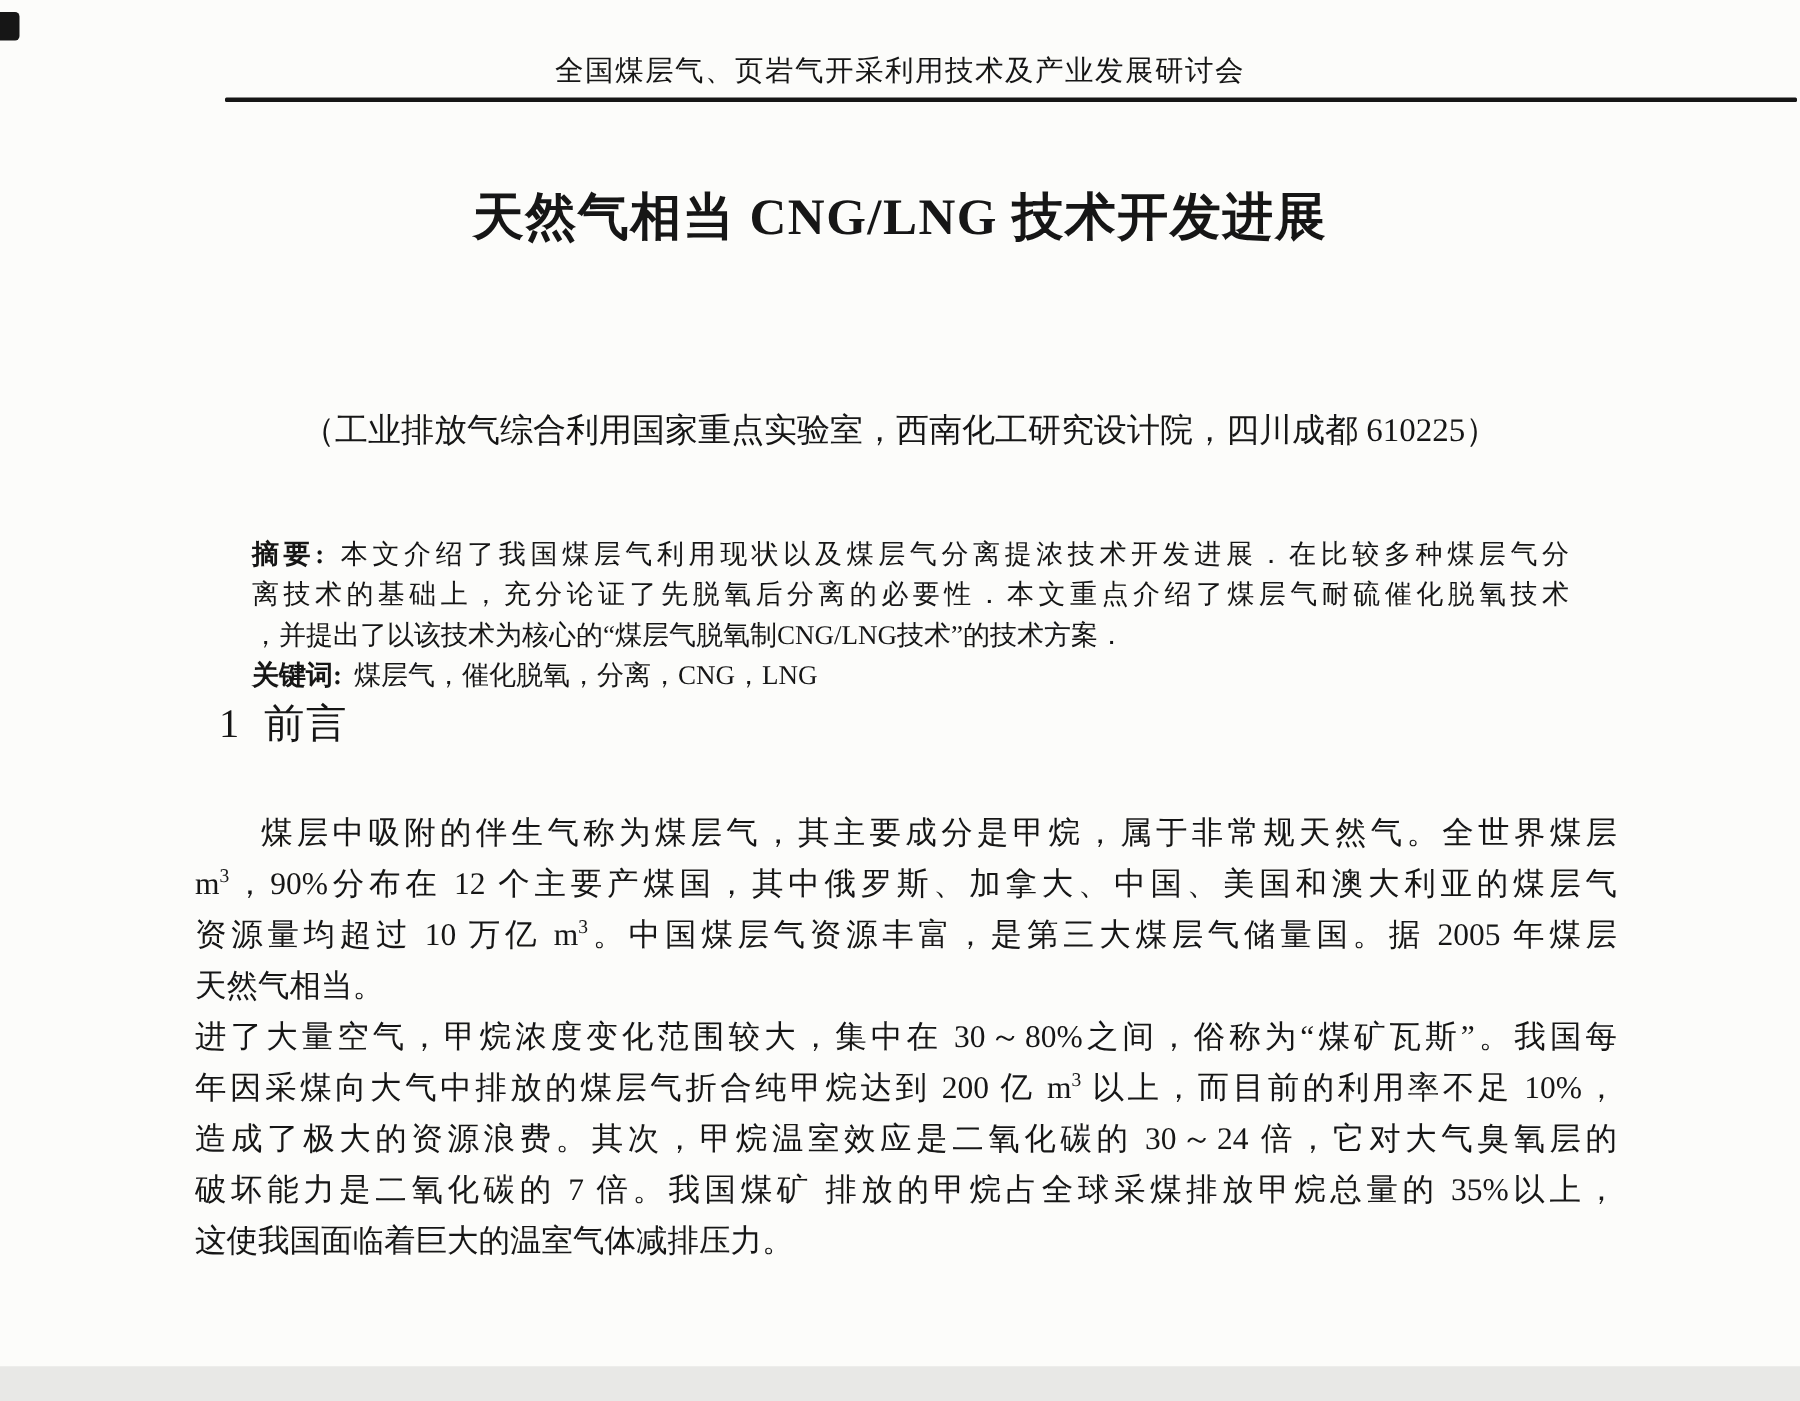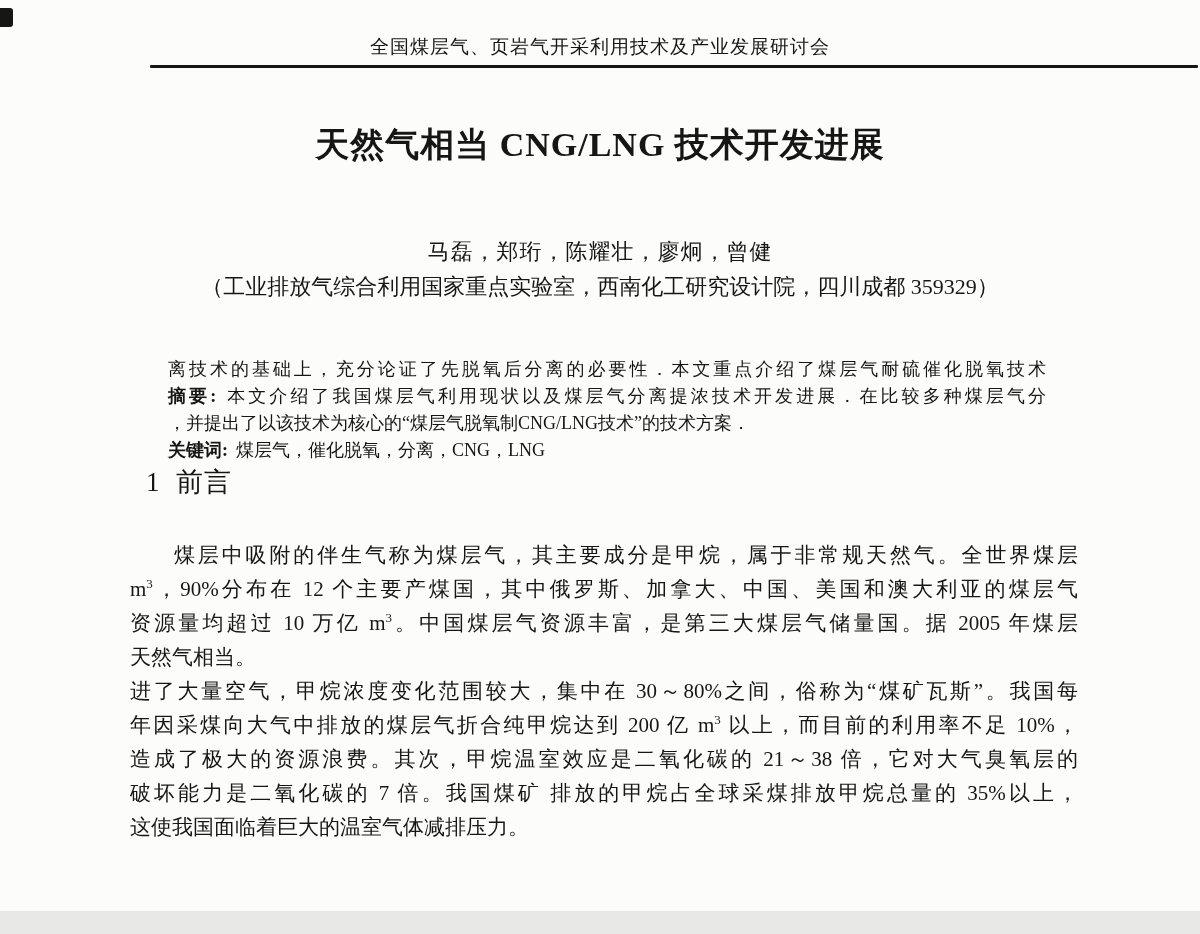--- a/index.html
+++ b/index.html
@@ -48,45 +48,44 @@
 
 <div class="page">
 
   <div class="ink-blob"></div>
 
   <div class="centered header-text">全国煤层气、页岩气开采利用技术及产业发展研讨会</div>
   <div class="header-rule"></div>
 
   <h1 class="centered title">天然气相当 CNG/LNG 技术开发进展</h1>
 
-  <div class="centered authors">马磊，郑珩，陈耀壮，廖炯，曾健</div>
-  <div class="centered affiliation">（工业排放气综合利用国家重点实验室，西南化工研究设计院，四川成都 359329）</div>
+  <div class="centered affiliation">（工业排放气综合利用国家重点实验室，西南化工研究设计院，四川成都 610225）</div>
 
   <div class="abstract">
-    <div class="just">离技术的基础上，充分论证了先脱氧后分离的必要性．本文重点介绍了煤层气耐硫催化脱氧技术</div>
     <div class="just">
       <span class="blabel">摘要:</span><span>本文介绍了我国煤层气利用现状以及煤层气分离提浓技术开发进展．在比较多种煤层气分</span>
     </div>
+    <div class="just">离技术的基础上，充分论证了先脱氧后分离的必要性．本文重点介绍了煤层气耐硫催化脱氧技术</div>
     <div>，并提出了以该技术为核心的“煤层气脱氧制CNG/LNG技术”的技术方案．</div>
     <div>
       <span class="blabel">关键词:</span><span>煤层气，催化脱氧，分离，CNG，LNG</span>
     </div>
   </div>
 
   <h2 class="heading">1  前言</h2>
 
   <div class="bodytext">
     <div>
       <div class="just indent">煤层中吸附的伴生气称为煤层气，其主要成分是甲烷，属于非常规天然气。全世界煤层</div>
       <div class="just">m<sup>3</sup>，90%分布在 12 个主要产煤国，其中俄罗斯、加拿大、中国、美国和澳大利亚的煤层气</div>
       <div class="just">资源量均超过 10 万亿 m<sup>3</sup>。中国煤层气资源丰富，是第三大煤层气储量国。据 2005 年煤层</div>
       <div>天然气相当。</div>
     </div>
     <div>
       <div class="just">进了大量空气，甲烷浓度变化范围较大，集中在 30～80%之间，俗称为“煤矿瓦斯”。我国每</div>
       <div class="just">年因采煤向大气中排放的煤层气折合纯甲烷达到 200 亿 m<sup>3</sup> 以上，而目前的利用率不足 10%，</div>
-      <div class="just">造成了极大的资源浪费。其次，甲烷温室效应是二氧化碳的 21～38 倍，它对大气臭氧层的</div>
+      <div class="just">造成了极大的资源浪费。其次，甲烷温室效应是二氧化碳的 30～24 倍，它对大气臭氧层的</div>
       <div class="just">破坏能力是二氧化碳的 7 倍。我国煤矿 排放的甲烷占全球采煤排放甲烷总量的 35%以上，</div>
       <div>这使我国面临着巨大的温室气体减排压力。</div>
     </div>
   </div>
 
 </div>
 
 </body></html>

